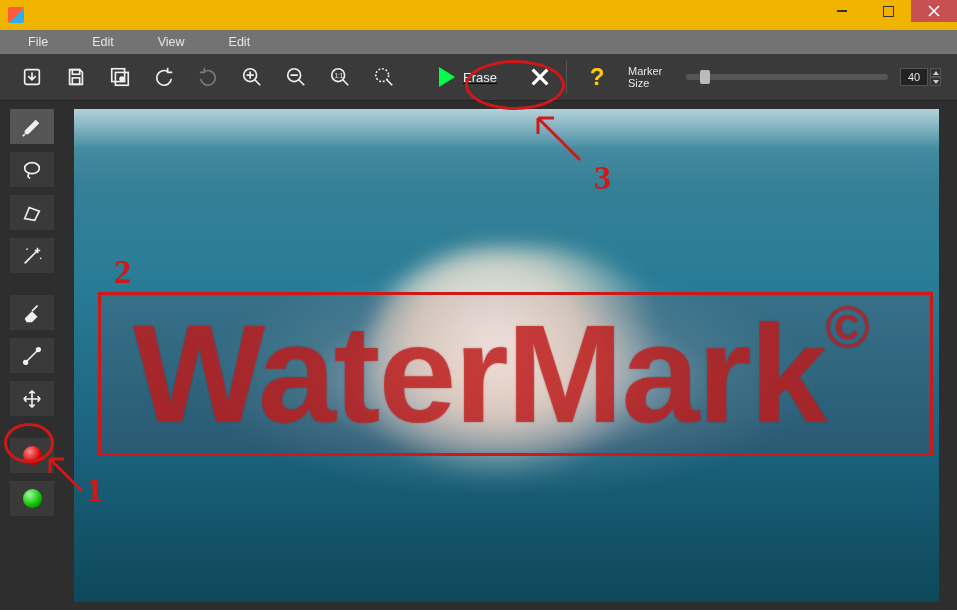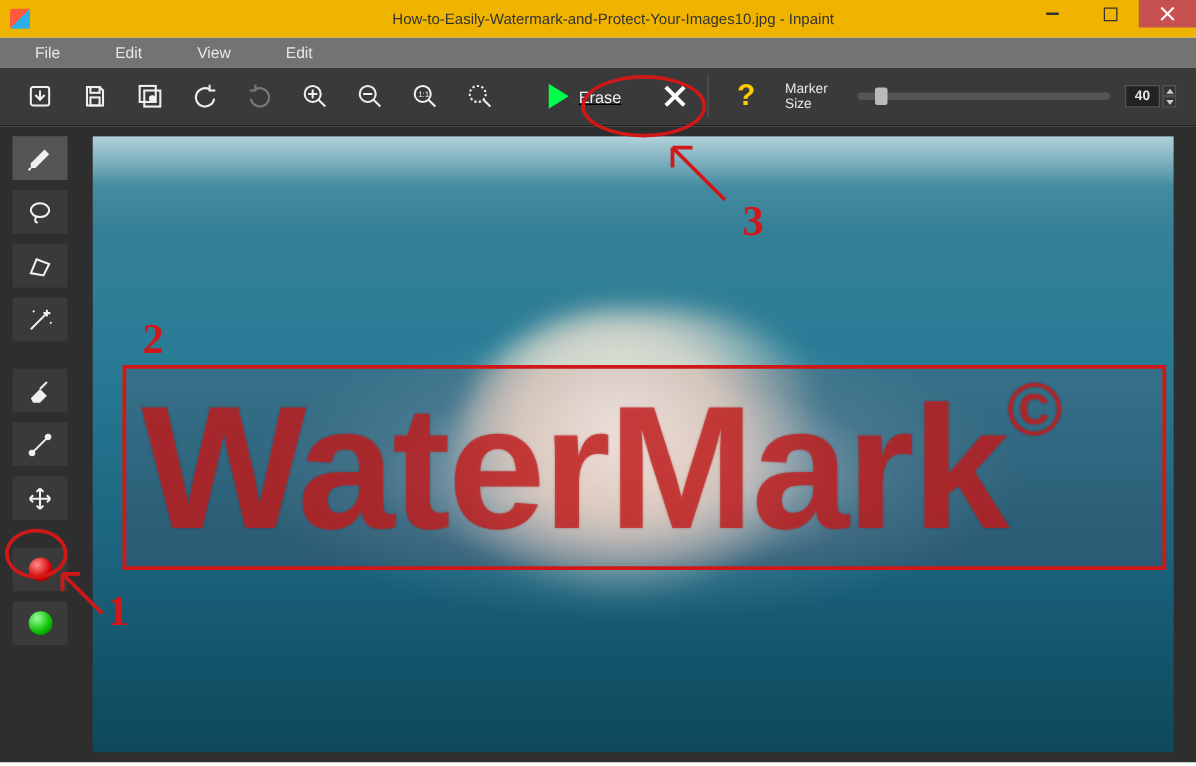--- a/index.html
+++ b/index.html
@@ -26,21 +26,21 @@
 .tbtn svg { width: 22px; height: 22px; fill: none; stroke: #f0f0f0; stroke-width: 1.8; }
 .erase-btn { display: flex; align-items: center; gap: 8px; padding: 0 20px; height: 42px; cursor: pointer; border:1px solid transparent; border-radius:2px;text-decoration:underline; }
 .erase-btn .play { width:0; height:0; border-left: 16px solid #00ff4a; border-top: 10px solid transparent; border-bottom: 10px solid transparent; }
 .erase-btn span { color: #f0f0f0; font-size: 13px; font-weight:500; }
 .cancel-btn svg { stroke:#fff; stroke-width:3.5; }
 .help-btn { color:#ffcc00; font-size:24px; font-weight:bold; width:42px; text-align:center; }
 .marker-label { color:#e6e6e6; font-size:11px; line-height:12px; margin:0 12px 0 10px; }
 .slider { flex: 1; height:6px; background:#555; border-radius:3px; margin:0 12px; position:relative; }
 .slider .knob { position:absolute; left:14px; top:-4px; width:10px; height:14px; background:#bbb; border-radius:2px; }
 .marker-val { display:flex; align-items:center; margin-right:6px; }
-.marker-val .valbox { width:28px; height:18px; background:#222; color:#e6e6e6; font-size:11px; border:1px solid #555; display:flex; align-items:center; justify-content:center;font-weight:bold; }
+.marker-val .valbox { width:28px; height:18px; background:#222; color:#e6e6e6; font-size:11px; border:1px solid #555; display:flex; align-items:center; justify-content:center; }
 .marker-val .steppers { display:flex; flex-direction:column; margin-left:2px; }
 .marker-val .step { width:11px; height:9px; background:#333; border:1px solid #555; position:relative; }
 .marker-val .step::before { content:""; position:absolute; left:2px; top:2px; width:0; height:0; border-left:3px solid transparent; border-right:3px solid transparent; }
 .marker-val .step.up::before { border-bottom:4px solid #ccc; }
 .marker-val .step.dn::before { border-top:4px solid #ccc; top:2px; }
 
 
 .main { position: absolute; top: 101px; left:0; right:0; bottom:3px; background:#2e2e2e; }
 .tools { position:absolute; left:10px; top:8px; width:44px; display:flex; flex-direction:column; gap:8px; }
 .tool { width:44px; height:35px; background:#3a3a3a; display:flex; align-items:center; justify-content:center; position:relative; }
@@ -51,39 +51,38 @@
 
 
 .canvas-wrap { position:absolute; left:74px; right:18px; top:8px; bottom:8px; background:#333; overflow:hidden; }
 .image { position:absolute; left:0; right:0; top:0; bottom:0; background:
   radial-gradient(ellipse 60% 40% at 50% 55%, rgba(255,255,255,.8) 0%, rgba(230,245,250,.1) 40%, transparent 60%),
   linear-gradient(180deg, #5b97a8 0%, #3b7f94 15%, #2f7b92 35%, #1f6078 70%, #124757 100%);
   filter:saturate(1.1);
 }
 .bear { position:absolute; left:34%; top:28%; width:320px; height:260px; background:radial-gradient(ellipse at 40% 35%, #f8f8f2 0%, #e0ddd0 30%, transparent 60%); border-radius:45% 55% 55% 45%; filter:blur(10px); opacity:.9; }
 .surface { position:absolute; left:0; right:0; top:0; height:40px; background:linear-gradient(180deg, rgba(255,255,255,.55), transparent); }
-.watermark-box { position:absolute; left:24px; top:183px; right:6px; height:164px; border:3px solid #d01818; background:rgba(255,0,0,0.07); display:flex; align-items:center; padding:0 12px; }
+.watermark-box { position:absolute; left:24px; top:183px; right:6px; height:164px; border:3px solid #d01818; background:rgba(255,0,0,0.07); display:flex; align-items:center; padding:0 32px; }
 .watermark-text { font-family:"Comic Sans MS", cursive; font-size:140px; font-weight:bold; color:rgba(200,30,30,.72); white-space:nowrap; letter-spacing:-2px; text-shadow:0 0 2px rgba(120,0,0,.4); }
 .watermark-text .copy { font-size:60px; vertical-align:top; }
 
 
 .anno { position:absolute; color:#d01818; font-family:"Comic Sans MS", cursive; font-size:34px; font-weight:bold; pointer-events:none; }
 .ring { border:3px solid #d01818; border-radius:50%; position:absolute; pointer-events:none; }
 .arrow { position:absolute; pointer-events:none; }
 .arrow svg { overflow:visible; }
 
 
 .page-bottom { position:absolute; left:0; right:0; bottom:0; height:3px; background:#fff; }
 </style>
 </head>
 <body>
 
 <div class="titlebar">
   <div class="app-icon"></div>
-  <div class="title">How-to-Easily-Watermark-and-Protect-Your-Images10.jpg - Inpaint</div>
   <div class="win-btns">
     <div class="win-btn min"></div>
     <div class="win-btn max"></div>
     <div class="win-btn close">
       <svg viewBox="0 0 12 12">
           <path d="M1 1 L11 11 M11 1 L1 11" stroke="#fff" stroke-width="1.6"></path>
         </svg>
     </div>
   </div>
 </div>

